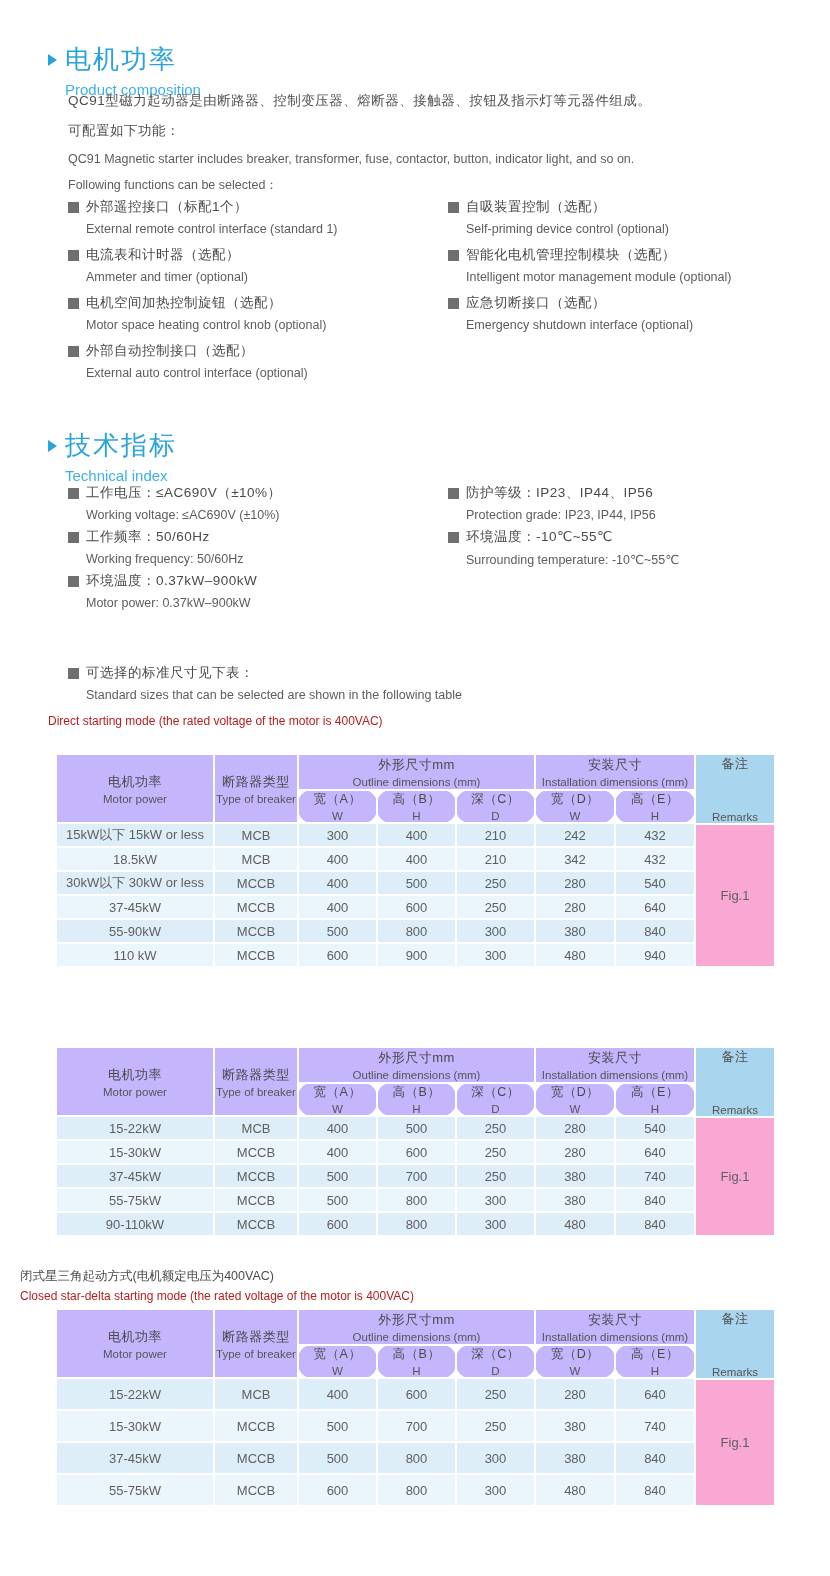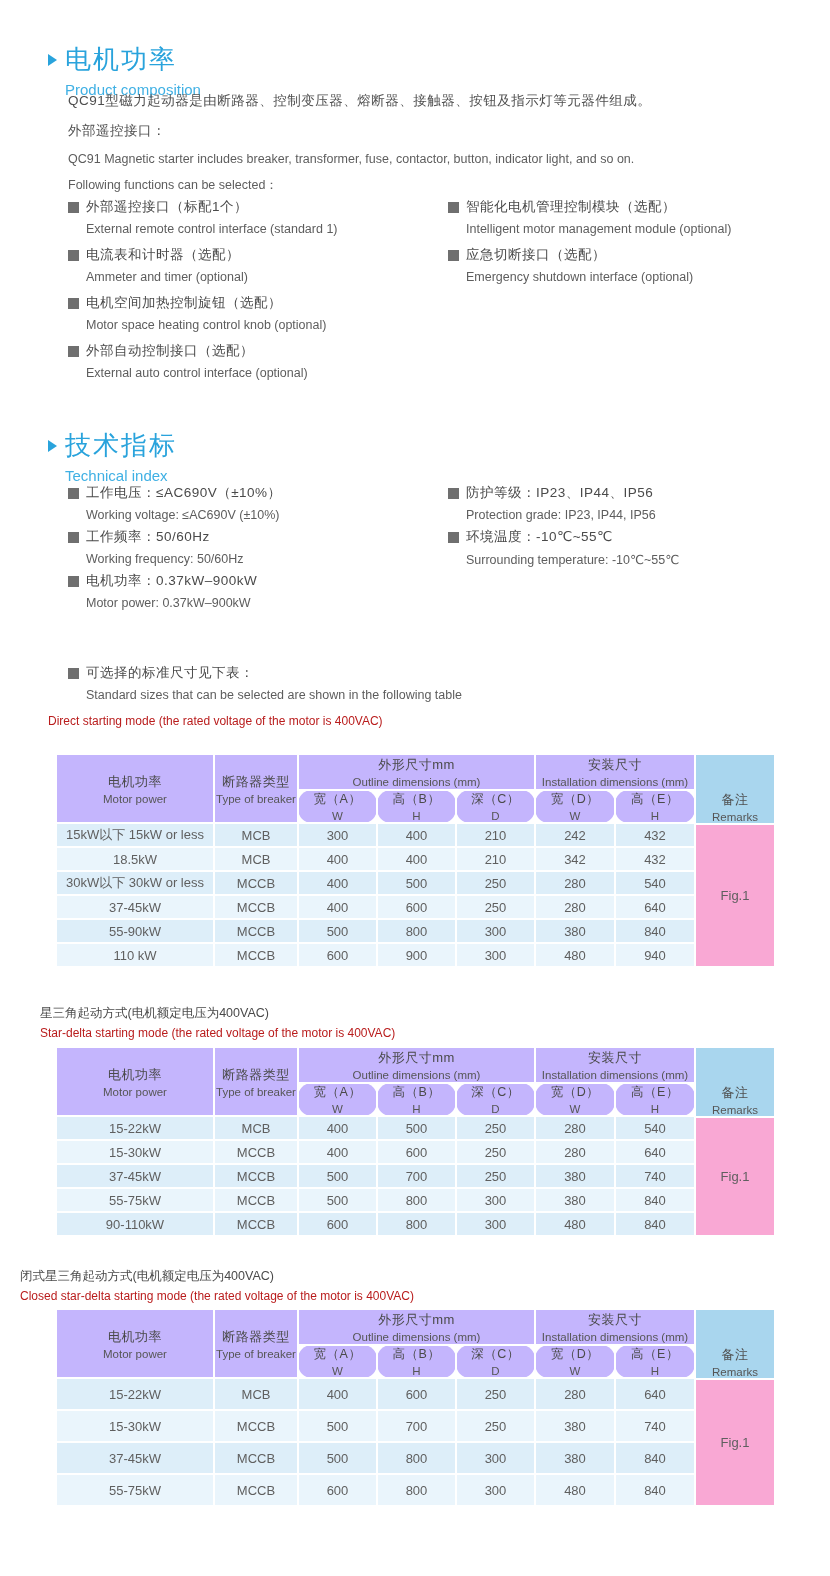--- a/index.html
+++ b/index.html
@@ -45,39 +45,39 @@
   tr.sub th{height:30px;border-radius:14px;}
   tbody tr:nth-of-type(odd) td{background:#ddeef9;}
   tbody tr:nth-of-type(even) td{background:#eaf5fc;}
   tbody td{font-size:13px;color:#5f5f5f;}
   .t12 tbody td{height:22px;}
   .t3 tbody td{height:30px;}
   .c-power{width:158px;} .c-brk{width:84px;}
   .c-a,.c-b{width:79px;} .c-c{width:79px;}
   .c-d,.c-e{width:80px;}
   .remarks-col{width:82px;display:flex;flex-direction:column;margin-left:-2px;}
-  .remarks-head{height:68px;background:#a9d6ee;border:2px solid #fff;display:flex;flex-direction:column;align-items:center;justify-content:flex-end;}
+  .remarks-head{height:68px;background:#a9d6ee;border:2px solid #fff;display:flex;flex-direction:column;align-items:center;justify-content:space-between;}
   .remarks-body{flex:1;background:#f9a8d4;border:2px solid #fff;border-top:none;display:flex;align-items:center;justify-content:center;font-size:13px;color:#5f5f5f;}
 </style>
 </head>
 <body>
 
 <div class="page">
 
   <div class="sec-head" style="top:42px;left:48px;">
     <div class="row">
       <span class="tri"></span>
       <span class="h-zh">电机功率</span>
     </div>
     <div class="h-en">Product composition</div>
   </div>
 
   <div class="intro">
     <div class="zh">QC91型磁力起动器是由断路器、控制变压器、熔断器、接触器、按钮及指示灯等元器件组成。</div>
-    <div class="zh">外部遥控接口：</div>
+    <div class="zh">可配置如下功能：</div>
     <div class="en">QC91 Magnetic starter includes breaker, transformer, fuse, contactor, button, indicator light, and so on.</div>
     <div class="en">Following functions can be selected：</div>
   </div>
 
   <div class="col-list" style="top:198px;left:68px;width:360px;">
 
       <div class="item">
         <div class="zh">
           <span class="sq"></span>
           <span>外部遥控接口（标配1个）</span>
@@ -105,20 +105,27 @@
         <div class="zh">
           <span class="sq"></span>
           <span>外部自动控制接口（选配）</span>
         </div>
         <div class="en">External auto control interface (optional)</div>
       </div>
     </div>
 
   <div class="col-list" style="top:198px;left:448px;width:360px;">
 
+      <div class="item">
+        <div class="zh">
+          <span class="sq"></span>
+          <span>自吸装置控制（选配）</span>
+        </div>
+        <div class="en">Self-priming device control (optional)</div>
+      </div>
 
       <div class="item">
         <div class="zh">
           <span class="sq"></span>
           <span>智能化电机管理控制模块（选配）</span>
         </div>
         <div class="en">Intelligent motor management module (optional)</div>
       </div>
 
       <div class="item">
@@ -152,21 +159,21 @@
         <div class="zh">
           <span class="sq"></span>
           <span>工作频率：50/60Hz</span>
         </div>
         <div class="en">Working frequency: 50/60Hz</div>
       </div>
 
       <div class="item">
         <div class="zh">
           <span class="sq"></span>
-          <span>电机功率：0.37kW–900kW</span>
+          <span>环境温度：0.37kW–900kW</span>
         </div>
         <div class="en">Motor power: 0.37kW–900kW</div>
       </div>
     </div>
 
   <div class="col-list spec" style="top:484px;left:448px;width:370px;">
 
       <div class="item">
         <div class="zh">
           <span class="sq"></span>
@@ -316,24 +323,20 @@
     </table>
     <div class="remarks-col">
       <div class="remarks-head">
           <div class="th-zh">备注</div>
           <div class="th-en">Remarks</div>
         </div>
       <div class="remarks-body">Fig.1</div>
     </div>
   </div>
 
-  <div class="cap" style="top:1005px;left:40px;">
-    <div>星三角起动方式(电机额定电压为400VAC)</div>
-    <div class="en">Star-delta starting mode (the rated voltage of the motor is 400VAC)</div>
-  </div>
 
   <div class="tbl-wrap" style="top:1046px;left:55px;">
     <table class="dim t12">
       <colgroup>
           <col class="c-power">
           <col class="c-brk">
           <col class="c-a">
           <col class="c-b">
           <col class="c-c">
           <col class="c-d">

